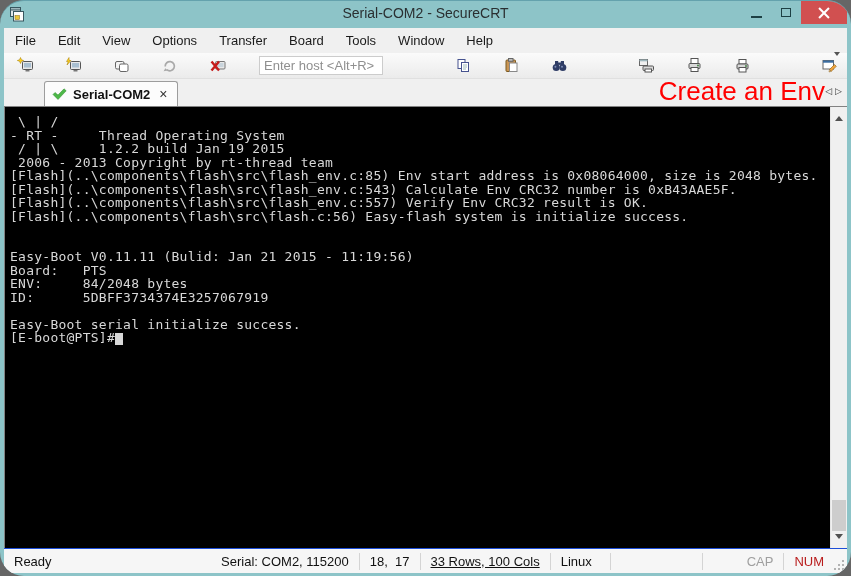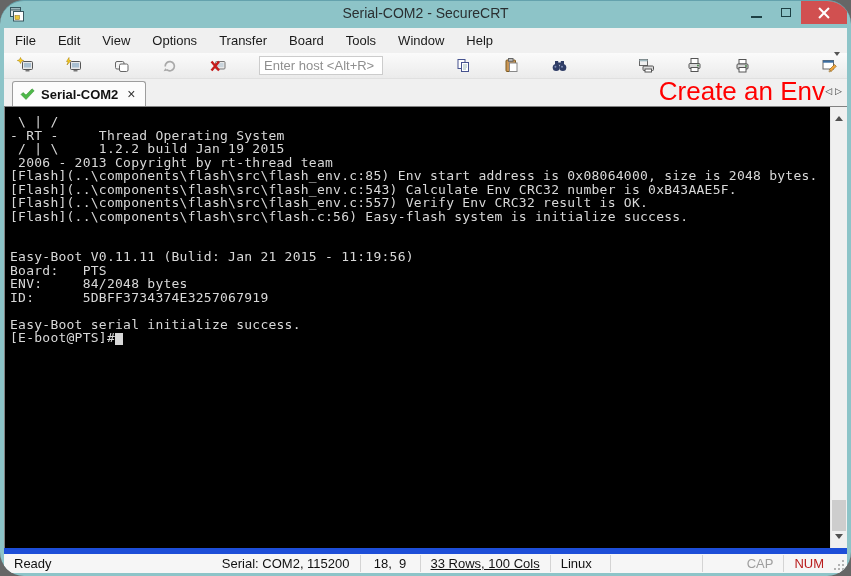--- a/index.html
+++ b/index.html
@@ -52,21 +52,21 @@
     width:124px; height:19px; border:1px solid #cccccc; background:#fff;
     font-family:"Liberation Sans",sans-serif; font-size:13px; color:#444; padding:0 4px; margin:0 2px;
   }
   .host-input::placeholder { color:#8f8f8f; }
   .tb-overflow { position:absolute; right:4px; bottom:4px; width:9px; }
   .tb-overflow .bar { width:7px; height:1.5px; background:#555; margin:0 auto 2px; }
   .tb-overflow .tri { width:0; height:0; margin:0 auto; border:3.5px solid transparent; border-top:4px solid #555; }
   
   .tabbar {
     height:27px; background:#f0f0f0; position:relative;
-    display:flex; align-items:flex-end; padding-left:8px; flex:0 0 auto;
+    display:flex; align-items:flex-end; padding-left:8px; flex:0 0 auto;margin-left:32px;
   }
   .tab {
     background:#fcfcfc; border:1px solid #9d9d9d; border-bottom:none;
     border-radius:3px 3px 0 0; height:25px; display:flex; align-items:center;
     padding:0 9px 0 7px; gap:6px; font-size:13px; font-weight:bold; color:#111;
   }
   .tab-close { font-weight:normal; font-size:14px; color:#333; margin-left:3px; }
   .annotation {
     position:absolute; right:22px; top:-3px;
     color:#ff0000; font-size:26px; font-weight:normal; white-space:nowrap;
@@ -85,21 +85,21 @@
   }
   .term-line { white-space:pre; min-height:13.5px; }
   .cursor { display:inline-block; width:8px; height:12px; background:#d8d8d8; vertical-align:text-bottom; }
   .term-scroll { width:17px; background:#f0f0f0; position:relative; border-left:1px solid #e5e5e5; }
   .sb-up, .sb-down { position:absolute; left:4px; width:0; height:0; border:4px solid transparent; }
   .sb-up   { top:5px;    border-bottom:5px solid #505050; }
   .sb-down { bottom:5px; border-top:5px solid #505050; }
   .sb-thumb { position:absolute; left:1px; bottom:17px; width:14px; height:31px; background:#cdcdcd; }
   
   .statusbar {
-    height:25px; background:#f6f6f6; border-top:6px solid #1d4ed8;
+    height:25px; background:#f6f6f6; border-top:1px solid #1d4ed8;
     display:flex; align-items:center; font-size:13px; color:#111; flex:0 0 auto;
   }
   .seg { height:17px; display:flex; align-items:center; padding:0 10px; white-space:pre; }
   .seg + .seg { border-left:1px solid #d4d4d4; }
   .seg-ready  { flex:1; }
   .seg-serial { border-left:none !important; justify-content:flex-end; min-width:150px; }
   .seg-cursorpos { min-width:60px; justify-content:center; }
   .seg-rows  { min-width:112px; justify-content:center;text-decoration:underline; }
   .seg-emul  { min-width:60px; }
   .seg-spacer{ min-width:92px; }
@@ -316,21 +316,21 @@
       <div class="term-scroll">
         <span class="sb-up"></span>
         <span class="sb-thumb"></span>
         <span class="sb-down"></span>
       </div>
     </div>
 
     <div class="statusbar">
       <span class="seg seg-ready">Ready</span>
       <span class="seg seg-serial">Serial: COM2, 115200</span>
-      <span class="seg seg-cursorpos">18,  9</span>
+      <span class="seg seg-cursorpos">18,  17</span>
       <span class="seg seg-rows">33 Rows, 100 Cols</span>
       <span class="seg seg-emul">Linux</span>
       <span class="seg seg-spacer"></span>
       <span class="seg seg-cap">CAP</span>
       <span class="seg seg-num">NUM</span>
       <span class="grip"></span>
     </div>
 
   </div>
 </div>

